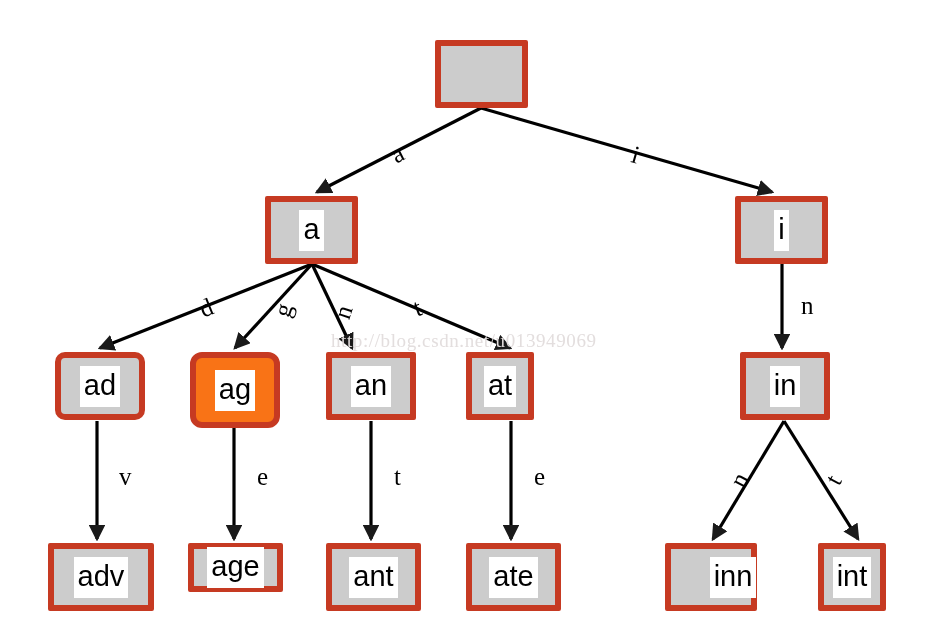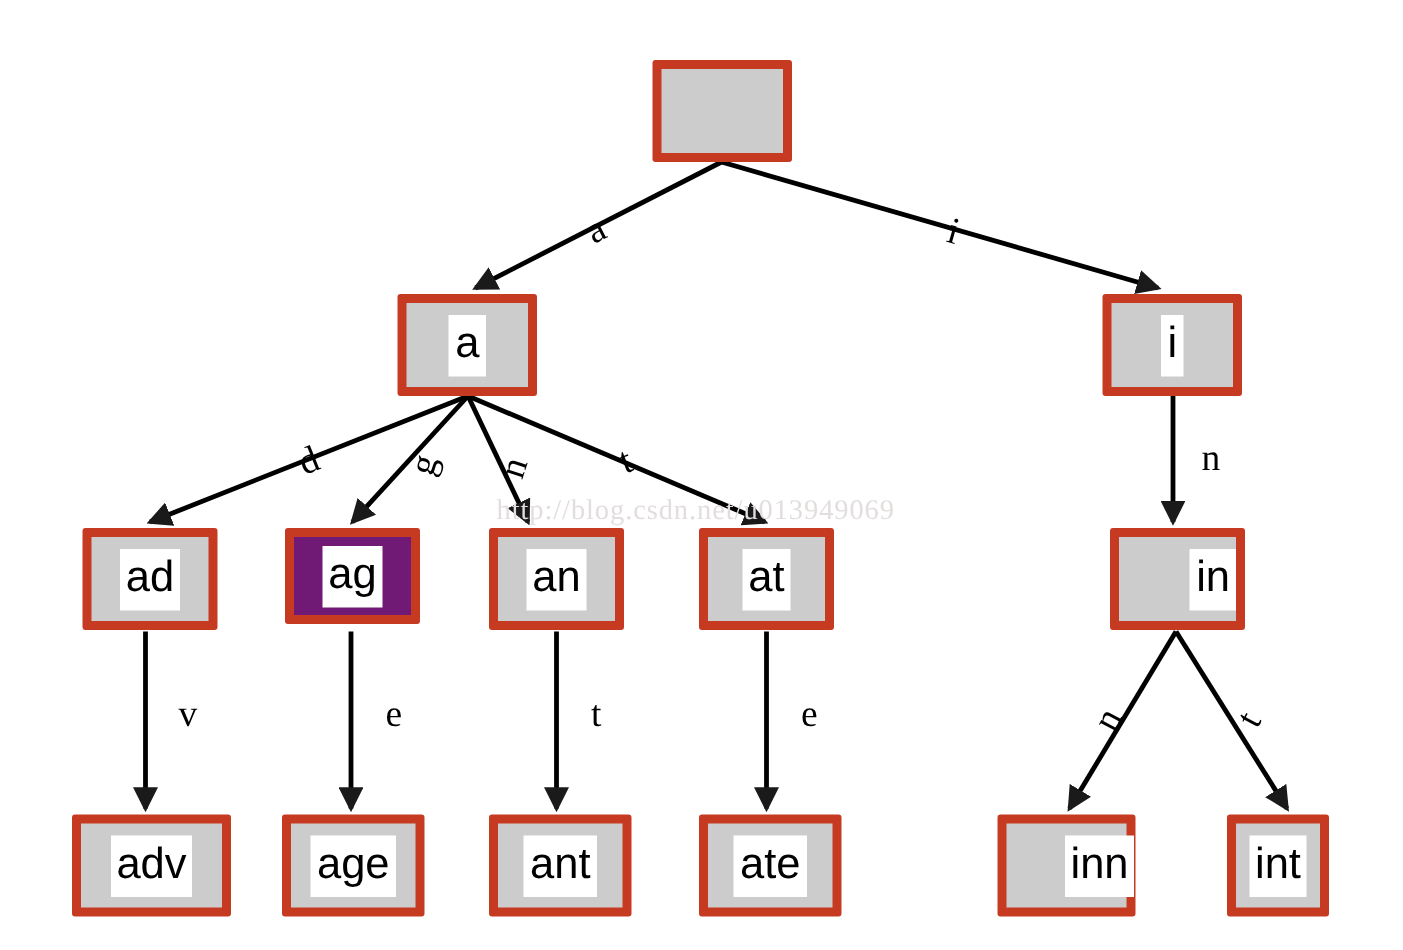--- a/index.html
+++ b/index.html
@@ -95,39 +95,39 @@
   </svg>
 
   <div id="nodes-group">
       <div class="node" style="left: 435px; top: 40px; width: 93px; height: 68px; border-color: rgb(198, 58, 34); background: rgb(204, 204, 204);"></div>
       <div class="node" style="left: 265px; top: 196px; width: 93px; height: 68px; border-color: rgb(198, 58, 34); background: rgb(204, 204, 204);">
         <span class="node-label" style="background: rgb(255, 255, 255);">a</span>
       </div>
       <div class="node" style="left: 735px; top: 196px; width: 93px; height: 68px; border-color: rgb(198, 58, 34); background: rgb(204, 204, 204);">
         <span class="node-label" style="background: rgb(255, 255, 255);">i</span>
       </div>
-      <div class="node" style="left: 55px; top: 352px; width: 90px; height: 68px; border-color: rgb(198, 58, 34); background: rgb(204, 204, 204);">
+      <div class="node" style="left: 55px; top: 352px; width: 90px; height: 68px; border-color: rgb(198, 58, 34); background: rgb(204, 204, 204); border-radius: 10px;">
         <span class="node-label" style="background: rgb(255, 255, 255);">ad</span>
       </div>
-      <div class="node" style="left: 190px; top: 352px; width: 90px; height: 64px; border-color: rgb(198, 58, 34); background: #701a75;">
+      <div class="node" style="left: 190px; top: 352px; width: 90px; height: 76px; border-color: rgb(198, 58, 34); background: #f97316; border-radius: 12px;">
         <span class="node-label" style="background: rgb(255, 255, 255);">ag</span>
       </div>
       <div class="node" style="left: 326px; top: 352px; width: 90px; height: 68px; border-color: rgb(198, 58, 34); background: rgb(204, 204, 204); align-items: center;">
         <span class="node-label" style="background: rgb(255, 255, 255);">an</span>
       </div>
-      <div class="node" style="left: 466px; top: 352px; width: 90px; height: 68px; border-color: rgb(198, 58, 34); background: rgb(204, 204, 204);">
+      <div class="node" style="left: 466px; top: 352px; width: 68px; height: 68px; border-color: rgb(198, 58, 34); background: rgb(204, 204, 204);">
         <span class="node-label" style="background: rgb(255, 255, 255);">at</span>
       </div>
-      <div class="node" style="left: 740px; top: 352px; width: 90px; height: 68px; border-color: rgb(198, 58, 34); background: rgb(204, 204, 204); justify-content: flex-end;">
+      <div class="node" style="left: 740px; top: 352px; width: 90px; height: 68px; border-color: rgb(198, 58, 34); background: rgb(204, 204, 204);">
         <span class="node-label" style="background: rgb(255, 255, 255);">in</span>
       </div>
       <div class="node" style="left: 48px; top: 543px; width: 106px; height: 68px; border-color: rgb(198, 58, 34); background: rgb(204, 204, 204);">
         <span class="node-label" style="background: rgb(255, 255, 255);">adv</span>
       </div>
-      <div class="node" style="left: 188px; top: 543px; width: 95px; height: 68px; border-color: rgb(198, 58, 34); background: rgb(204, 204, 204);">
+      <div class="node" style="left: 188px; top: 543px; width: 95px; height: 49px; border-color: rgb(198, 58, 34); background: rgb(204, 204, 204);">
         <span class="node-label" style="background: rgb(255, 255, 255);">age</span>
       </div>
       <div class="node" style="left: 326px; top: 543px; width: 95px; height: 68px; border-color: rgb(198, 58, 34); background: rgb(204, 204, 204);">
         <span class="node-label" style="background: rgb(255, 255, 255);">ant</span>
       </div>
       <div class="node" style="left: 466px; top: 543px; width: 95px; height: 68px; border-color: rgb(198, 58, 34); background: rgb(204, 204, 204);">
         <span class="node-label" style="background: rgb(255, 255, 255); text-align: right;">ate</span>
       </div>
       <div class="node" style="left: 665px; top: 543px; width: 92px; height: 68px; border-color: rgb(198, 58, 34); background: rgb(204, 204, 204);">
         <span class="node-label" style="background: rgb(255, 255, 255); margin-left: 44px;">inn</span>

